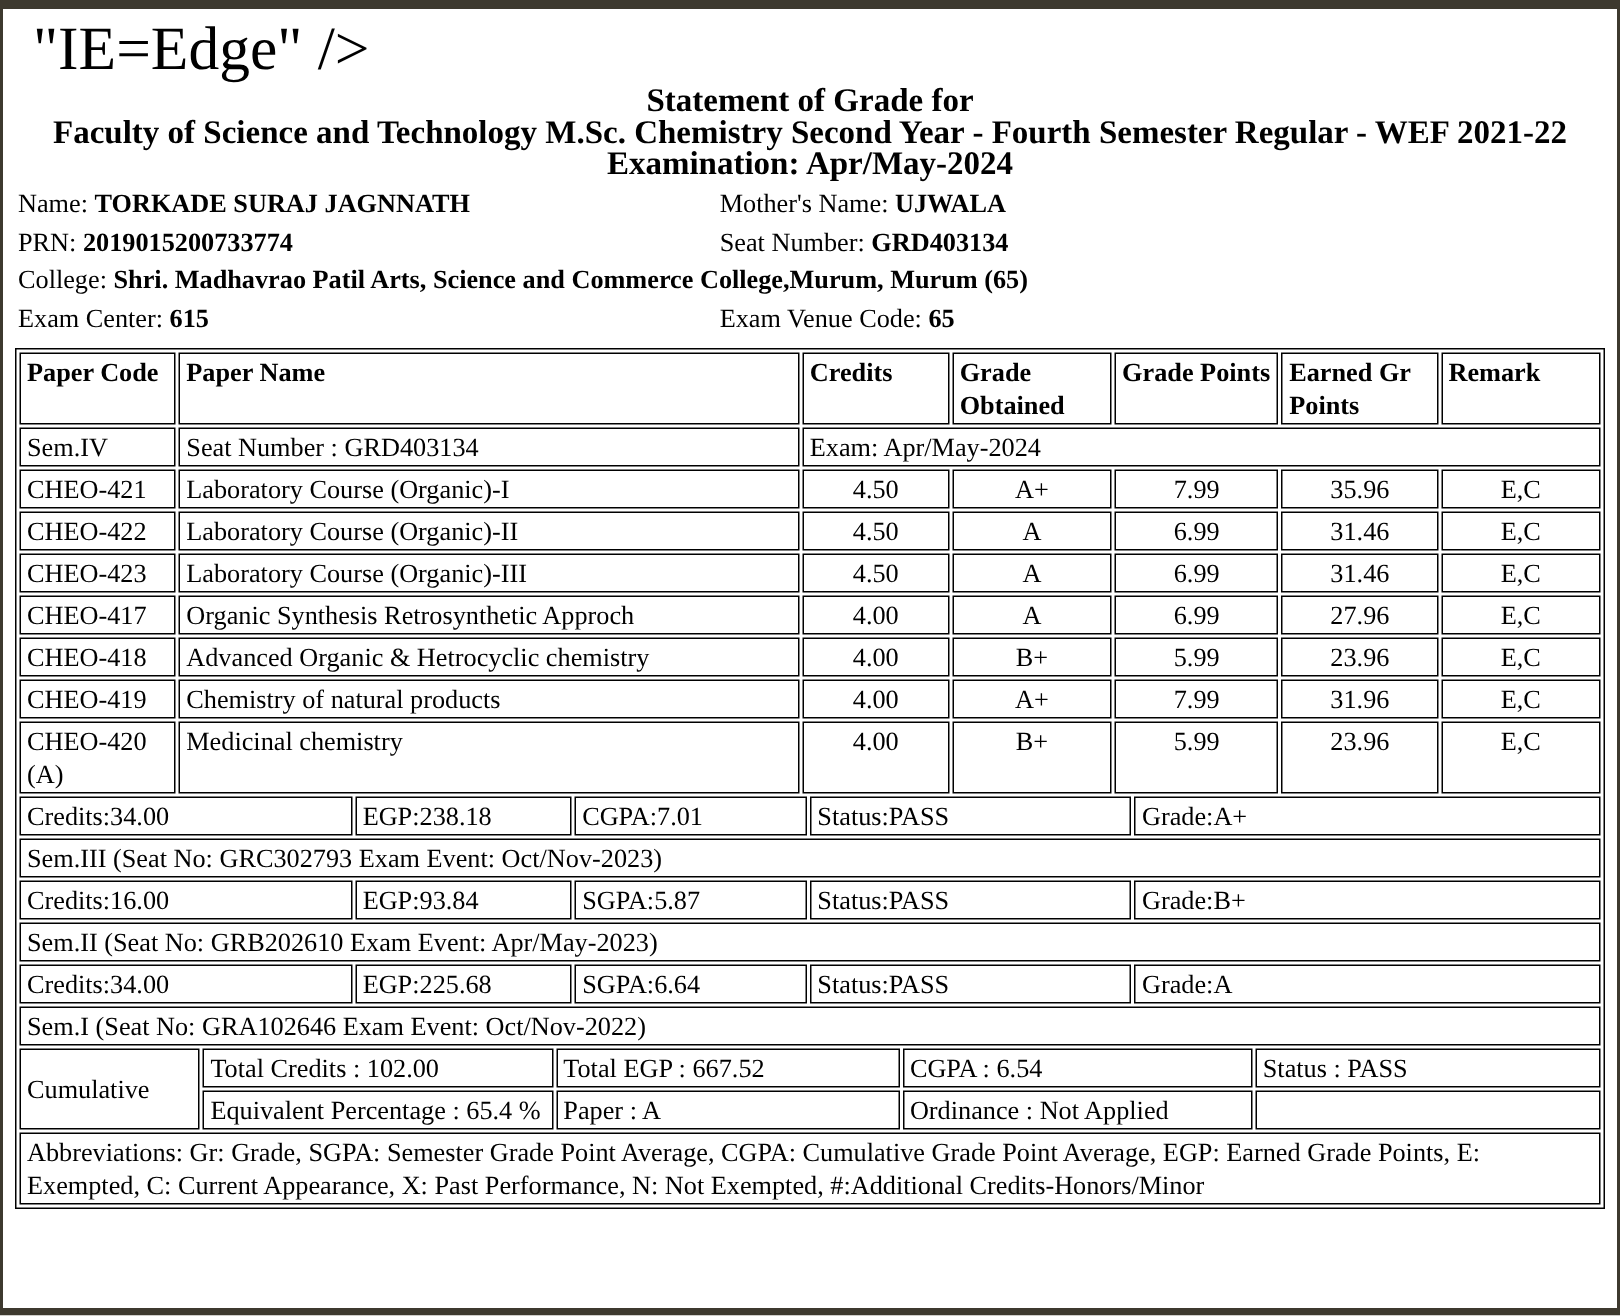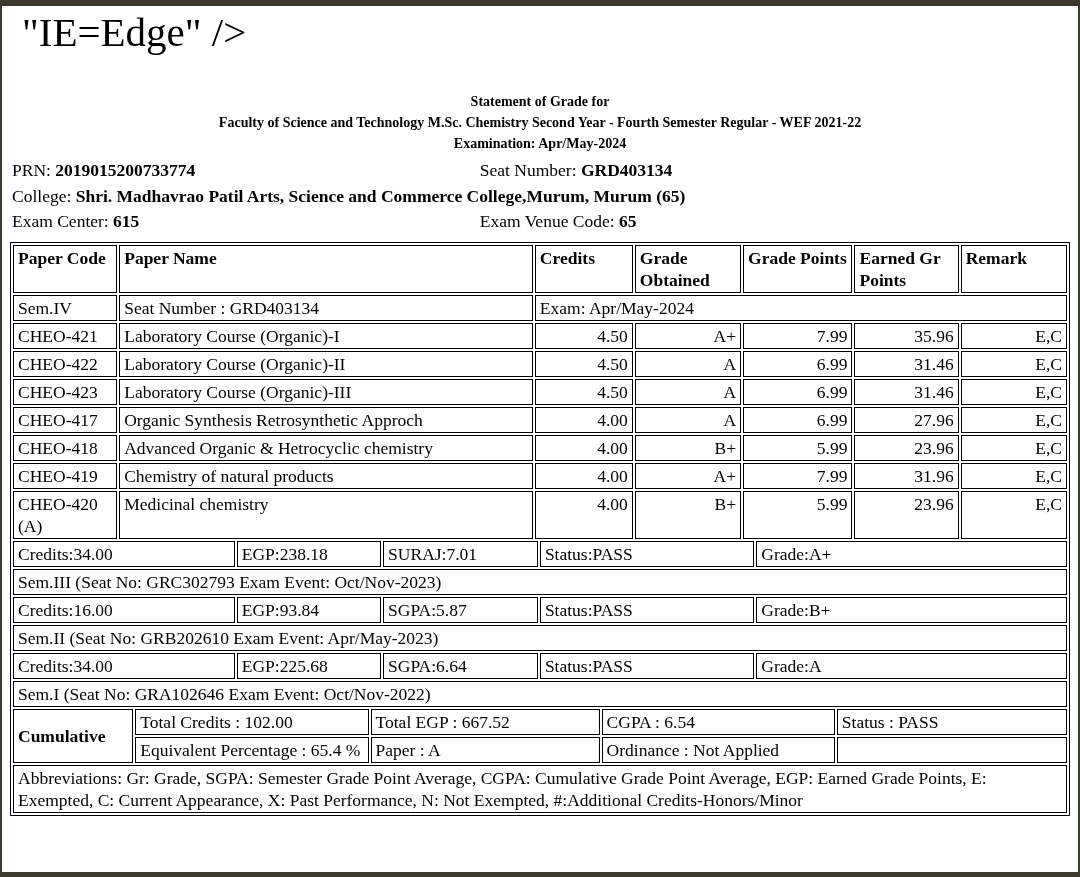--- a/index.html
+++ b/index.html
@@ -3,49 +3,53 @@
 <meta charset="utf-8">
 <style>
   html,body { margin:0; padding:0; background:#fff; }
   body { width:1080px; color:#000; font-family:"Liberation Serif","DejaVu Serif",serif; }
   .page {
     box-sizing:border-box; width:1080px; min-height:877px; background:#fff;
     border-top:6px solid #3d392f; border-bottom:5px solid #3d392f;
     border-left:2px solid #3d392f; border-right:2px solid #3d392f;
   }
   .stray { font-size:41px; line-height:44px; padding:4px 0 0 20px; white-space:pre; }
-  .doc-header { text-align:center; font-weight:bold; font-size:14px; line-height:21px; padding-top:2px;margin-top:35px; }
+  .doc-header { text-align:center; font-weight:bold; font-size:22px; line-height:21px; padding-top:2px; }
   .info { font-size:17.5px; line-height:25.5px; padding:4px 10px 3px 10px; }
   .info-row.two { display:grid; grid-template-columns:44.3% 1fr; }
   .info b { font-weight:bold; }
 
   .tablewrap { margin:4px 8px 0 8px; border:1px solid #000; background:#fff; }
   table { width:100%; border-collapse:separate; border-spacing:2px; table-layout:fixed; }
   table + table { margin-top:-2px; }
   td,th { border:1px solid #000; padding:1px 4px; font-size:17.5px; line-height:22px; vertical-align:top; word-wrap:break-word; }
   th { font-weight:bold; text-align:left; }
-  .c { text-align:right; }
+  .c { text-align:center; }
   .b { font-weight:normal; }
-  .cum-label { vertical-align:middle; font-weight:bold;margin-top:16px; }
+  .cum-label { vertical-align:middle; font-weight:normal;margin-top:16px; }
   .plain td { font-weight:normal; }
 </style>
 </head>
 <body>
 
 <div class="page">
 
   <div class="stray">"IE=Edge" /&gt;</div>
 
   <div class="doc-header">
     <div>Statement of Grade for</div>
     <div>Faculty of Science and Technology M.Sc. Chemistry Second Year - Fourth Semester Regular - WEF 2021-22</div>
     <div>Examination: Apr/May-2024</div>
   </div>
 
   <div class="info">
+    <div class="info-row two">
+      <div><span>Name:</span> <b>TORKADE SURAJ JAGNNATH</b></div>
+      <div><span>Mother's Name:</span> <b>UJWALA</b></div>
+    </div>
     <div class="info-row two">
       <div><span>PRN:</span> <b>2019015200733774</b></div>
       <div><span>Seat Number:</span> <b>GRD403134</b></div>
     </div>
     <div class="info-row">
       <div><span>College:</span> <b>Shri. Madhavrao Patil Arts, Science and Commerce College,Murum, Murum (65)</b></div>
     </div>
     <div class="info-row two">
       <div><span>Exam Center:</span> <b>615</b></div>
       <div><span>Exam Venue Code:</span> <b>65</b></div>
@@ -150,21 +154,21 @@
           <col style="width:21.2%">
           <col style="width:13.8%">
           <col style="width:14.8%">
           <col style="width:20.5%">
           <col>
         </colgroup>
       <tbody>
           <tr>
         <td class="b">Credits:34.00</td>
         <td class="b">EGP:238.18</td>
-        <td class="b">SURAJ:7.01</td>
+        <td class="b">CGPA:7.01</td>
         <td class="b">Status:PASS</td>
         <td class="b">Grade:A+</td>
       </tr>
     </tbody>
       </table>
 
     <table class="t-full">
       <tbody>
           <tr>
         <td class="b">Sem.III (Seat No: GRC302793 Exam Event: Oct/Nov-2023)</td>

